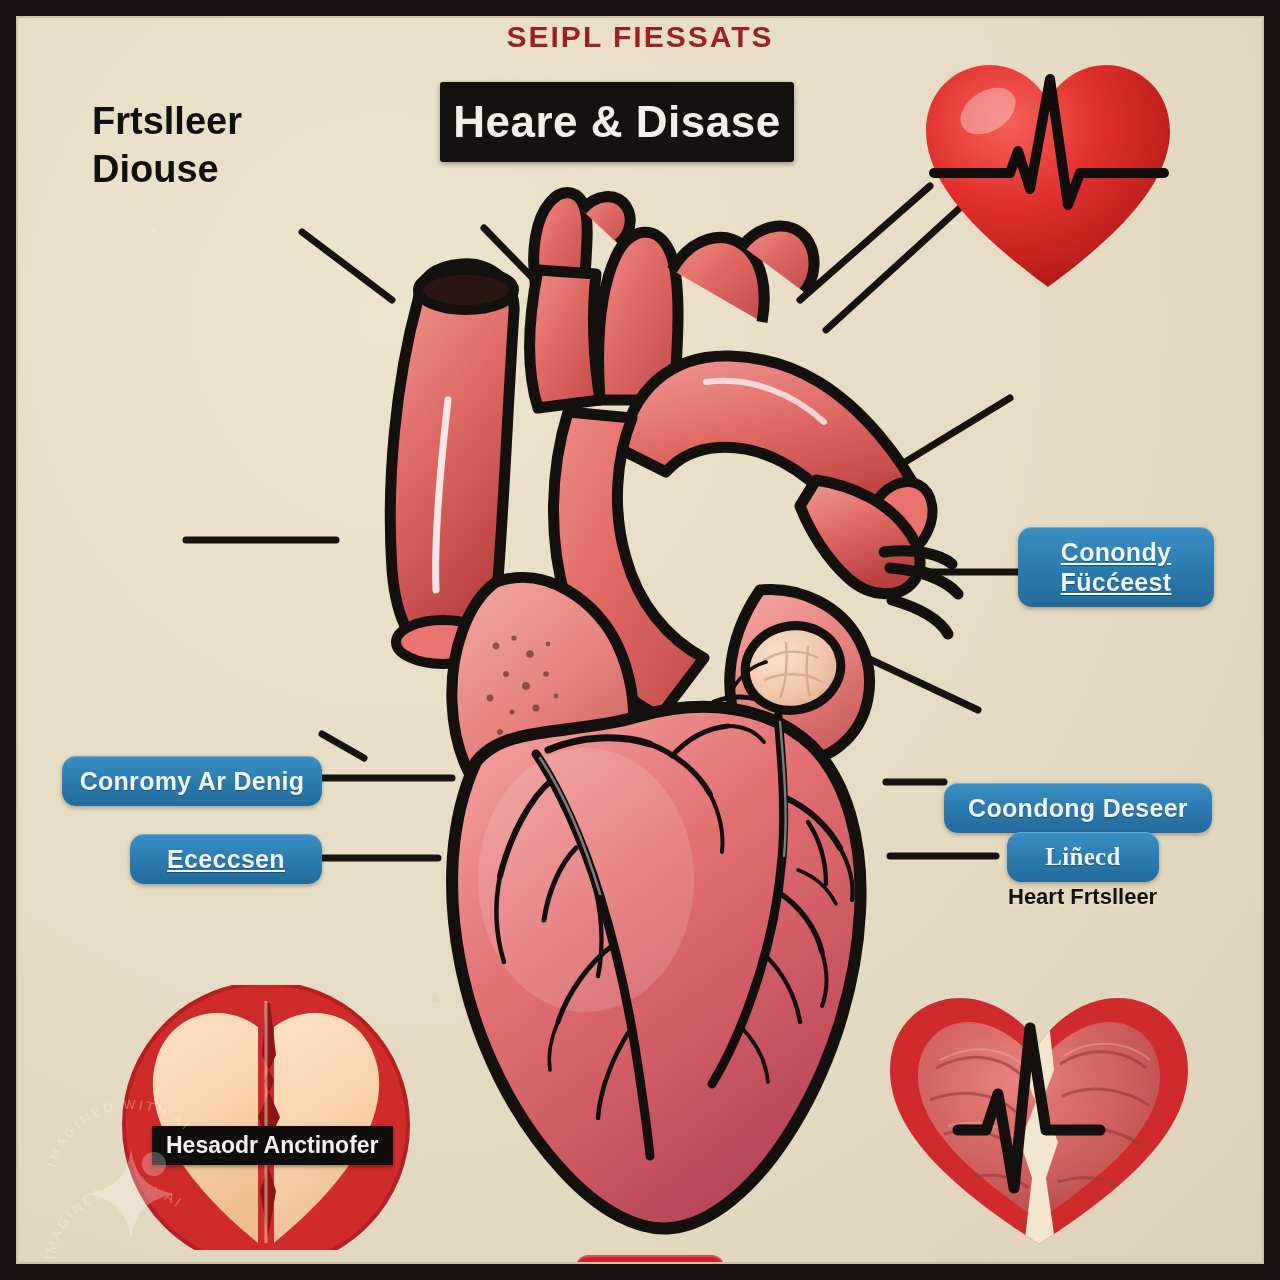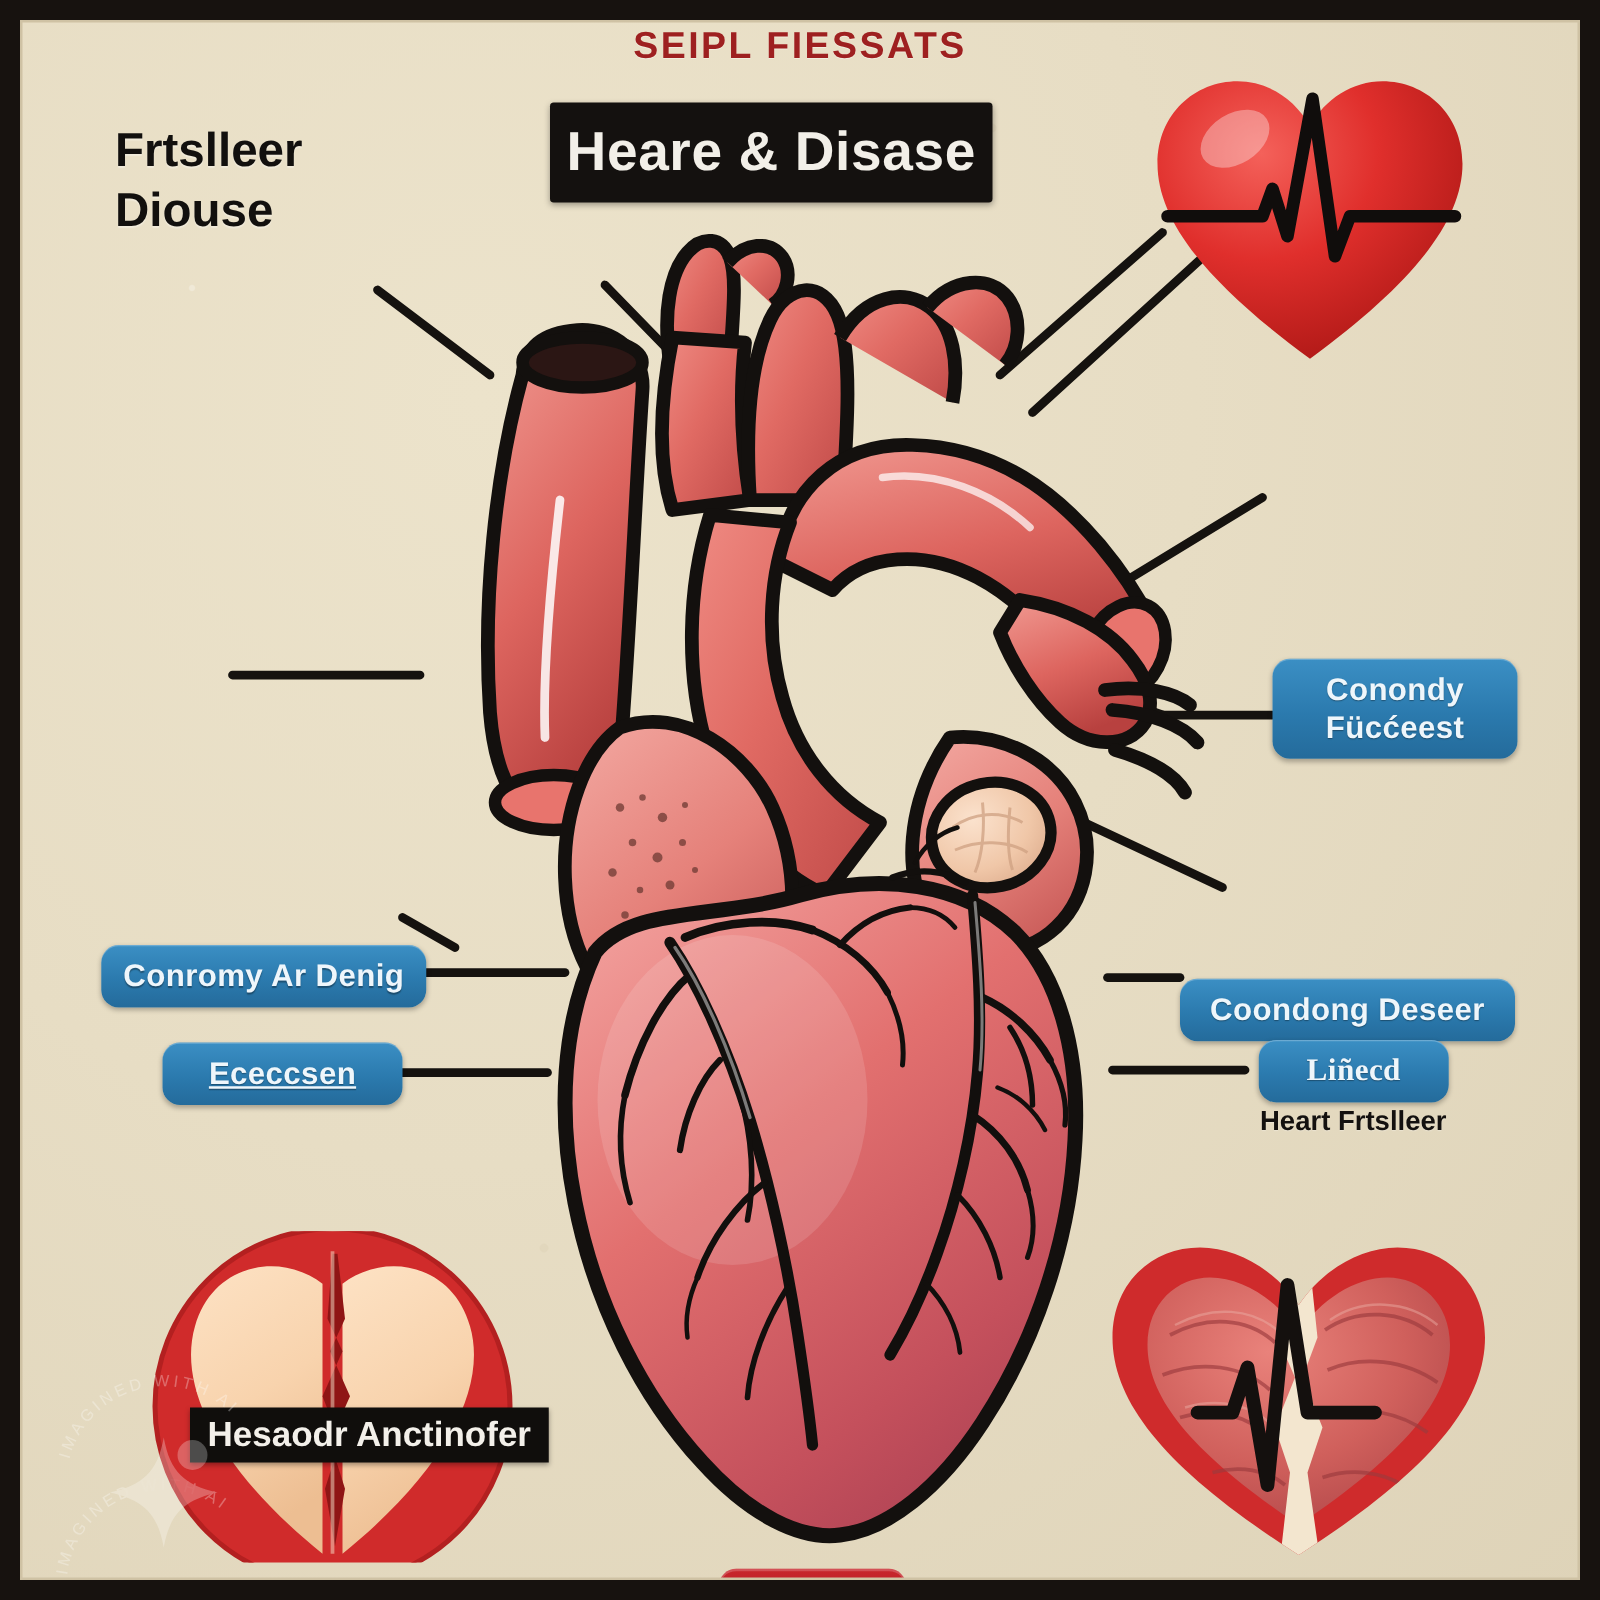--- a/index.html
+++ b/index.html
@@ -80,21 +80,21 @@
     text-shadow:0 1px 1px rgba(255,255,255,.3);
   }
 
   
   .leads{position:absolute;inset:0;z-index:20;}
 
   
   .inset{position:absolute;z-index:25;}
   .inset-cap{
     position:absolute;z-index:34;background:#100e0c;
-    color:#f3f0ea;font-size:28px;font-weight:bold;
+    color:#f3f0ea;font-size:23px;font-weight:bold;
     padding:6px 14px;white-space:nowrap;
     box-shadow:0 2px 4px rgba(0,0,0,.35);
   }
 
   
   .wm{
     position:absolute;left:36px;top:1092px;width:190px;height:190px;
     z-index:40;opacity:.30;pointer-events:none;
   }
 </style>
@@ -299,32 +299,32 @@
         <stop offset="100%" stop-color="#a81513"></stop>
       </radialGradient>
     </defs>
     <path d="M130 232 C 48 172, 8 122, 8 76 C 8 36, 38 10, 72 10
              C 96 10, 118 24, 130 46 C 142 24, 164 10, 188 10
              C 222 10, 252 36, 252 76 C 252 122, 212 172, 130 232 Z" fill="url(#hg1)"></path>
     <ellipse cx="70" cy="56" rx="30" ry="20" transform="rotate(-32 70 56)" fill="#ffffff" opacity=".34"></ellipse>
     <path d="M16 118 L 92 118 L 100 96 L 112 134 L 132 24 L 150 150 L 162 118 L 246 118" stroke="#100d0c" stroke-width="10" fill="none" stroke-linejoin="round" stroke-linecap="round"></path>
   </svg>
 
-  <div class="badge" style="left:1018px;top:527px;width:164px;">
+  <div class="badge" style="left:1018px;top:527px;width:164px;text-decoration:underline;">
     <div>Conondy</div>
     <div>Fücćeest</div>
   </div>
 
   <div class="badge" style="left:944px;top:764px;width:236px;margin-top:19px;">Coondong Deseer</div>
 
   <div class="badge" style="left:1007px;top:832px;width:120px;font-family:Liberation Serif, serif;">Liñecd</div>
 
   <div class="blk-label" style="left:1008px;top:884px;">Heart Frtslleer</div>
 
-  <div class="badge" style="left:62px;top:756px;width:228px;margin-left:19px;">Conromy Ar Denig</div>
+  <div class="badge" style="left:62px;top:756px;width:228px;">Conromy Ar Denig</div>
 
   <div class="badge" style="left:130px;top:834px;width:160px;text-decoration:underline;">Ececcsen</div>
 
   <svg class="inset" style="left:112px;top:985px;width:308px;height:265px;" viewBox="0 0 308 265">
     <defs>
       <linearGradient id="fleshG" x1="0" y1="0" x2="0.3" y2="1">
         <stop offset="0%" stop-color="#fde2c4"></stop>
         <stop offset="55%" stop-color="#f8d3ad"></stop>
         <stop offset="100%" stop-color="#edbe92"></stop>
       </linearGradient>

